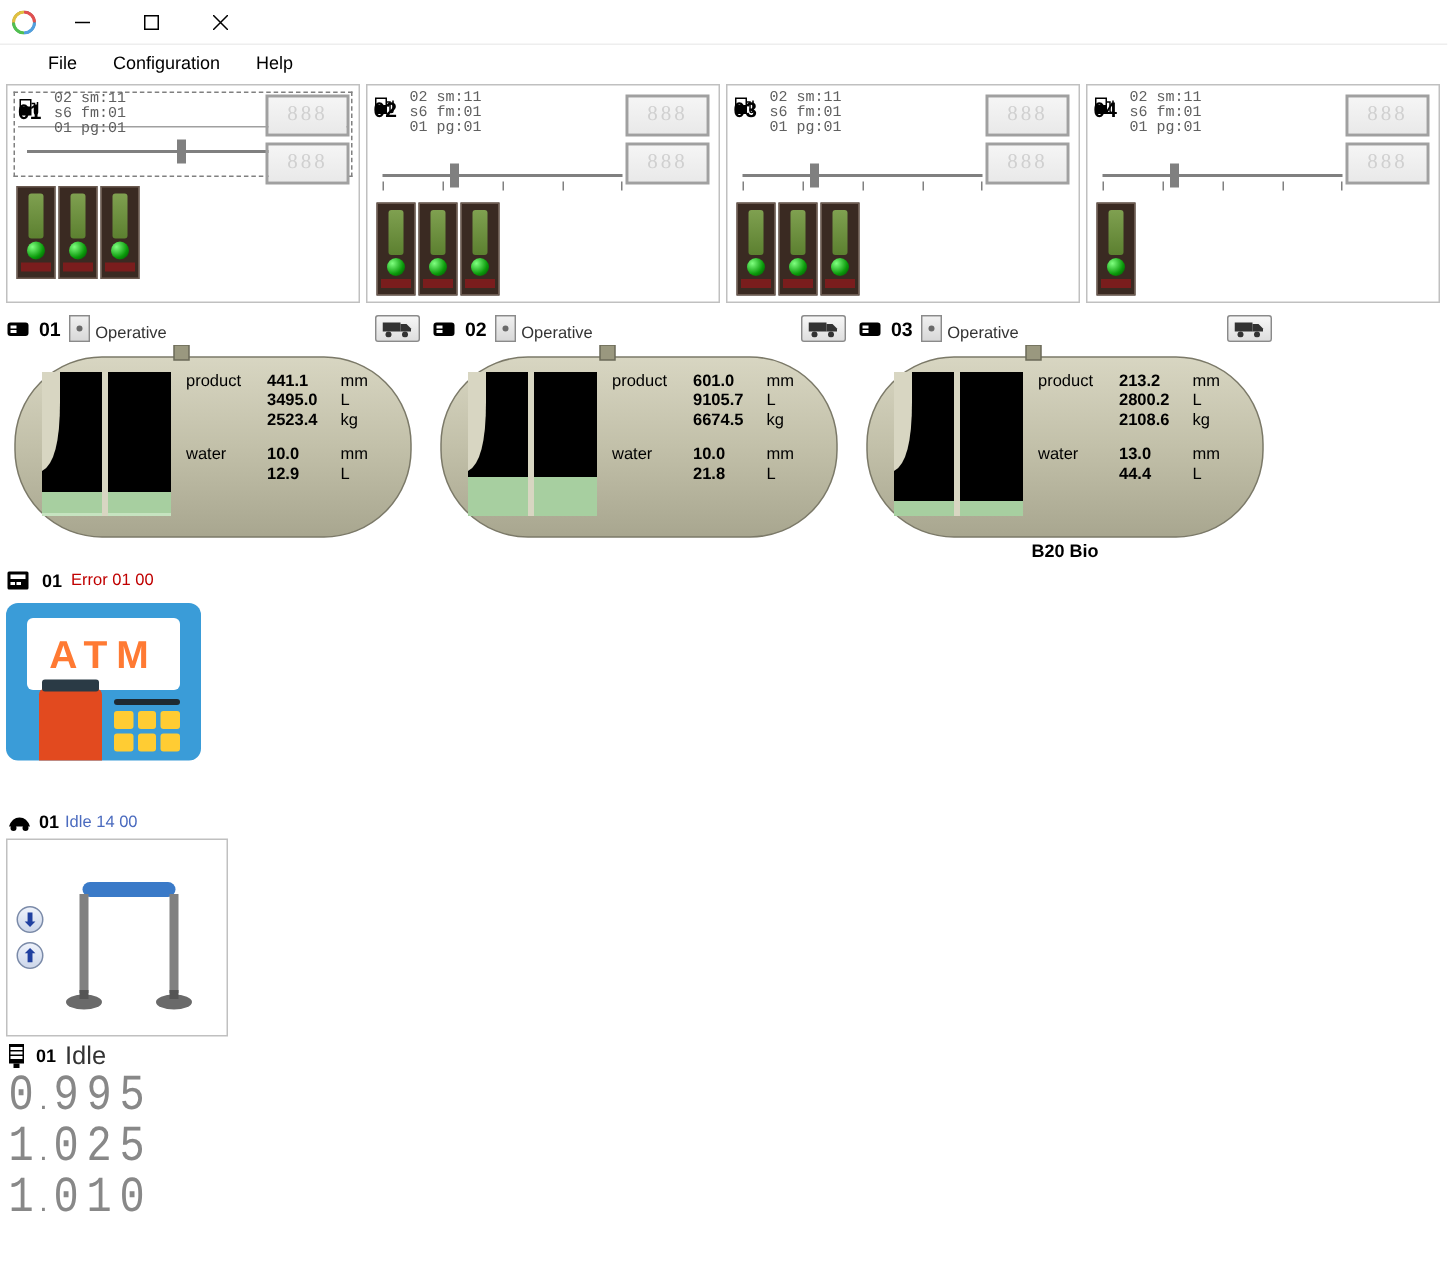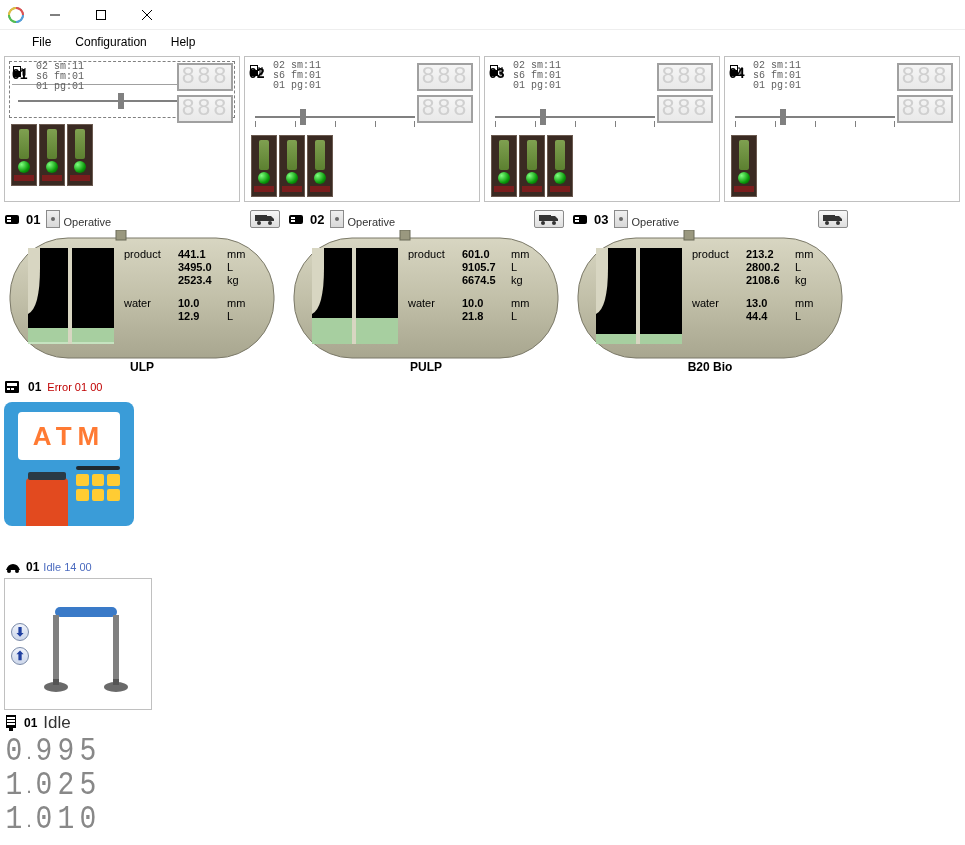--- a/index.html
+++ b/index.html
@@ -19,21 +19,21 @@
 
 
 .pumprow { display: flex; gap: 4px; }
 .pumpcard { border: 1px solid #c0c0c0; width: 236px; background: #fff; position: relative; padding: 4px; }
 .pumpcard .header { display: flex; }
 .pumpcard .pumpicon { width: 14px; height: 14px; margin: 2px 4px 0 0; }
 .pumpcard .id { font-weight: bold; font-size: 14px; }
 .pumpcard .cfg { font-family: "Consolas","Courier New",monospace; font-size: 10px; color: #606060; white-space: pre; margin-left: 6px; line-height: 10px; }
 .pumpcard .lcdpair { position: absolute; right: 6px; top: 6px; display: flex; flex-direction: column; gap: 4px; }
 .pumpcard .lcd { width: 56px; height: 28px; border: 2px solid #a0a0a0; background: linear-gradient(#f5f5f5,#e9e9e9); display:flex; align-items:center; justify-content:center; }
-.lcd .digits { font-family: Liberation Mono, monospace; color:#d0d0d0; font-size:23px; letter-spacing:2px; }
+.lcd .digits { font-family: Liberation Serif, serif; color:#d0d0d0; font-size:14px; letter-spacing:2px; }
 .pumpcard .slider { margin: 26px 60px 8px 6px; position: relative; height: 20px; }
 .slider .track { height:2px; background:#808080; position:absolute; top:9px; left:0; right:0; }
 .slider .thumb { position:absolute; top:2px; width:6px; height:16px; background:#808080; }
 .slider .tick { position:absolute; width:1px; height:6px; background:#808080; top:14px; }
 .pumpcard .nozzles { margin-top: 6px; display:flex; gap:2px; padding-left:2px; }
 .nozzle { width:26px; height:62px; background:#3a2a22; border:1px solid #6b5a50; display:flex; flex-direction:column; align-items:center; justify-content:space-between; padding:4px 0; }
 .nozzle .body { width:10px; height:30px; background:linear-gradient(#7fa050,#5c8030); border-radius:2px; }
 .nozzle .lamp { width:12px; height:12px; border-radius:50%; background:radial-gradient(circle at 30% 30%, #7fff7f, #0a9a0a 60%, #044004); }
 .nozzle .base { width:20px; height:6px; background:#7a1d1d; }
 
@@ -63,21 +63,21 @@
 .tankdata .k { width:54px; }
 .tankdata .v { text-align:left; font-weight:bold; width:46px; }
 .tankdata .u { padding-left:3px; }
 .tankdata .gap td { height:10px; }
 
 
 .optrow { margin-top:6px; }
 .opthdr { display:flex; align-items:center; gap:6px; height:18px; }
 .opthdr .id { font-weight:bold; }
 .opthdr .txt { color:#c00000; font-size:11px; }
-.atm { width:130px; height:124px; background:#3a9cd8; border-radius:8px; margin-top:6px; position:relative; overflow:hidden; }
+.atm { width:130px; height:105px; background:#3a9cd8; border-radius:8px; margin-top:6px; position:relative; overflow:hidden; }
 .atm .screen { position:absolute; top:10px; left:14px; right:14px; height:48px; background:#fff; border-radius:4px; display:flex;align-items:center;justify-content:center; }
 .atm .screen .txt { font: bold 26px "Arial Black",sans-serif; color:#ff7a33; letter-spacing:6px; }
 .atm .receipt { position:absolute; left:22px; bottom:-8px; width:42px; height:56px; background:#e24a1f; border-radius:4px 4px 0 0; }
 .atm .receipt:before { content:""; position:absolute; top:-6px; left:2px; right:2px; height:8px; background:#2a3a45; border-radius:2px; }
 .atm .keys { position:absolute; right:14px; top:72px; width:44px; display:grid; grid-template-columns:1fr 1fr 1fr; gap:3px; }
 .atm .keys .key { height:12px; background:#ffcc33; border-radius:2px; }
 .atm .slot { position:absolute; right:14px; top:64px; width:44px; height:4px; background:#1e2a32; border-radius:2px; }
 
 
 .cwrow { margin-top: 32px; }
@@ -371,21 +371,20 @@
         <rect x="6" y="8" width="264" height="120" rx="58" fill="url(#tg1)" stroke="#7b7968"></rect>
         <rect x="112" y="0" width="10" height="10" fill="#9a987f" stroke="#6b6a58"></rect>
 
         <rect x="24" y="18" width="86" height="96" fill="#000"></rect>
         <rect x="24" y="98" width="86" height="16" fill="#a7cfa0"></rect>
         <rect x="24" y="112" width="86" height="2" fill="#c6e3c0"></rect>
         <rect x="64" y="18" width="4" height="96" fill="#d8d6c2"></rect>
         <path d="M24 18 v50 q20 30 40 30 V18 z" fill="#d8d6c2" opacity="0.0"></path>
         <path d="M24 18 h12 v20 q0 40 -12 46 z" fill="#d8d6c2"></path>
       </svg>
-      <div class="tanklabel">ULP</div>
       <div class="tankdata">
         <table>
           <tbody>
                 <tr>
                   <td class="k">product</td>
                   <td class="v">441.1</td>
                   <td class="u">mm</td>
                 </tr>
           <tr>
                   <td></td>
@@ -442,21 +441,20 @@
     </div>
     <div class="tankbody">
       <svg viewBox="0 0 276 142">
         <rect x="6" y="8" width="264" height="120" rx="58" fill="url(#tg1)" stroke="#7b7968"></rect>
         <rect x="112" y="0" width="10" height="10" fill="#9a987f" stroke="#6b6a58"></rect>
         <rect x="24" y="18" width="86" height="96" fill="#000"></rect>
         <rect x="24" y="88" width="86" height="26" fill="#a7cfa0"></rect>
         <rect x="64" y="18" width="4" height="96" fill="#d8d6c2"></rect>
         <path d="M24 18 h12 v20 q0 40 -12 46 z" fill="#d8d6c2"></path>
       </svg>
-      <div class="tanklabel">PULP</div>
       <div class="tankdata">
         <table>
           <tbody>
                 <tr>
                   <td class="k">product</td>
                   <td class="v">601.0</td>
                   <td class="u">mm</td>
                 </tr>
           <tr>
                   <td></td>

